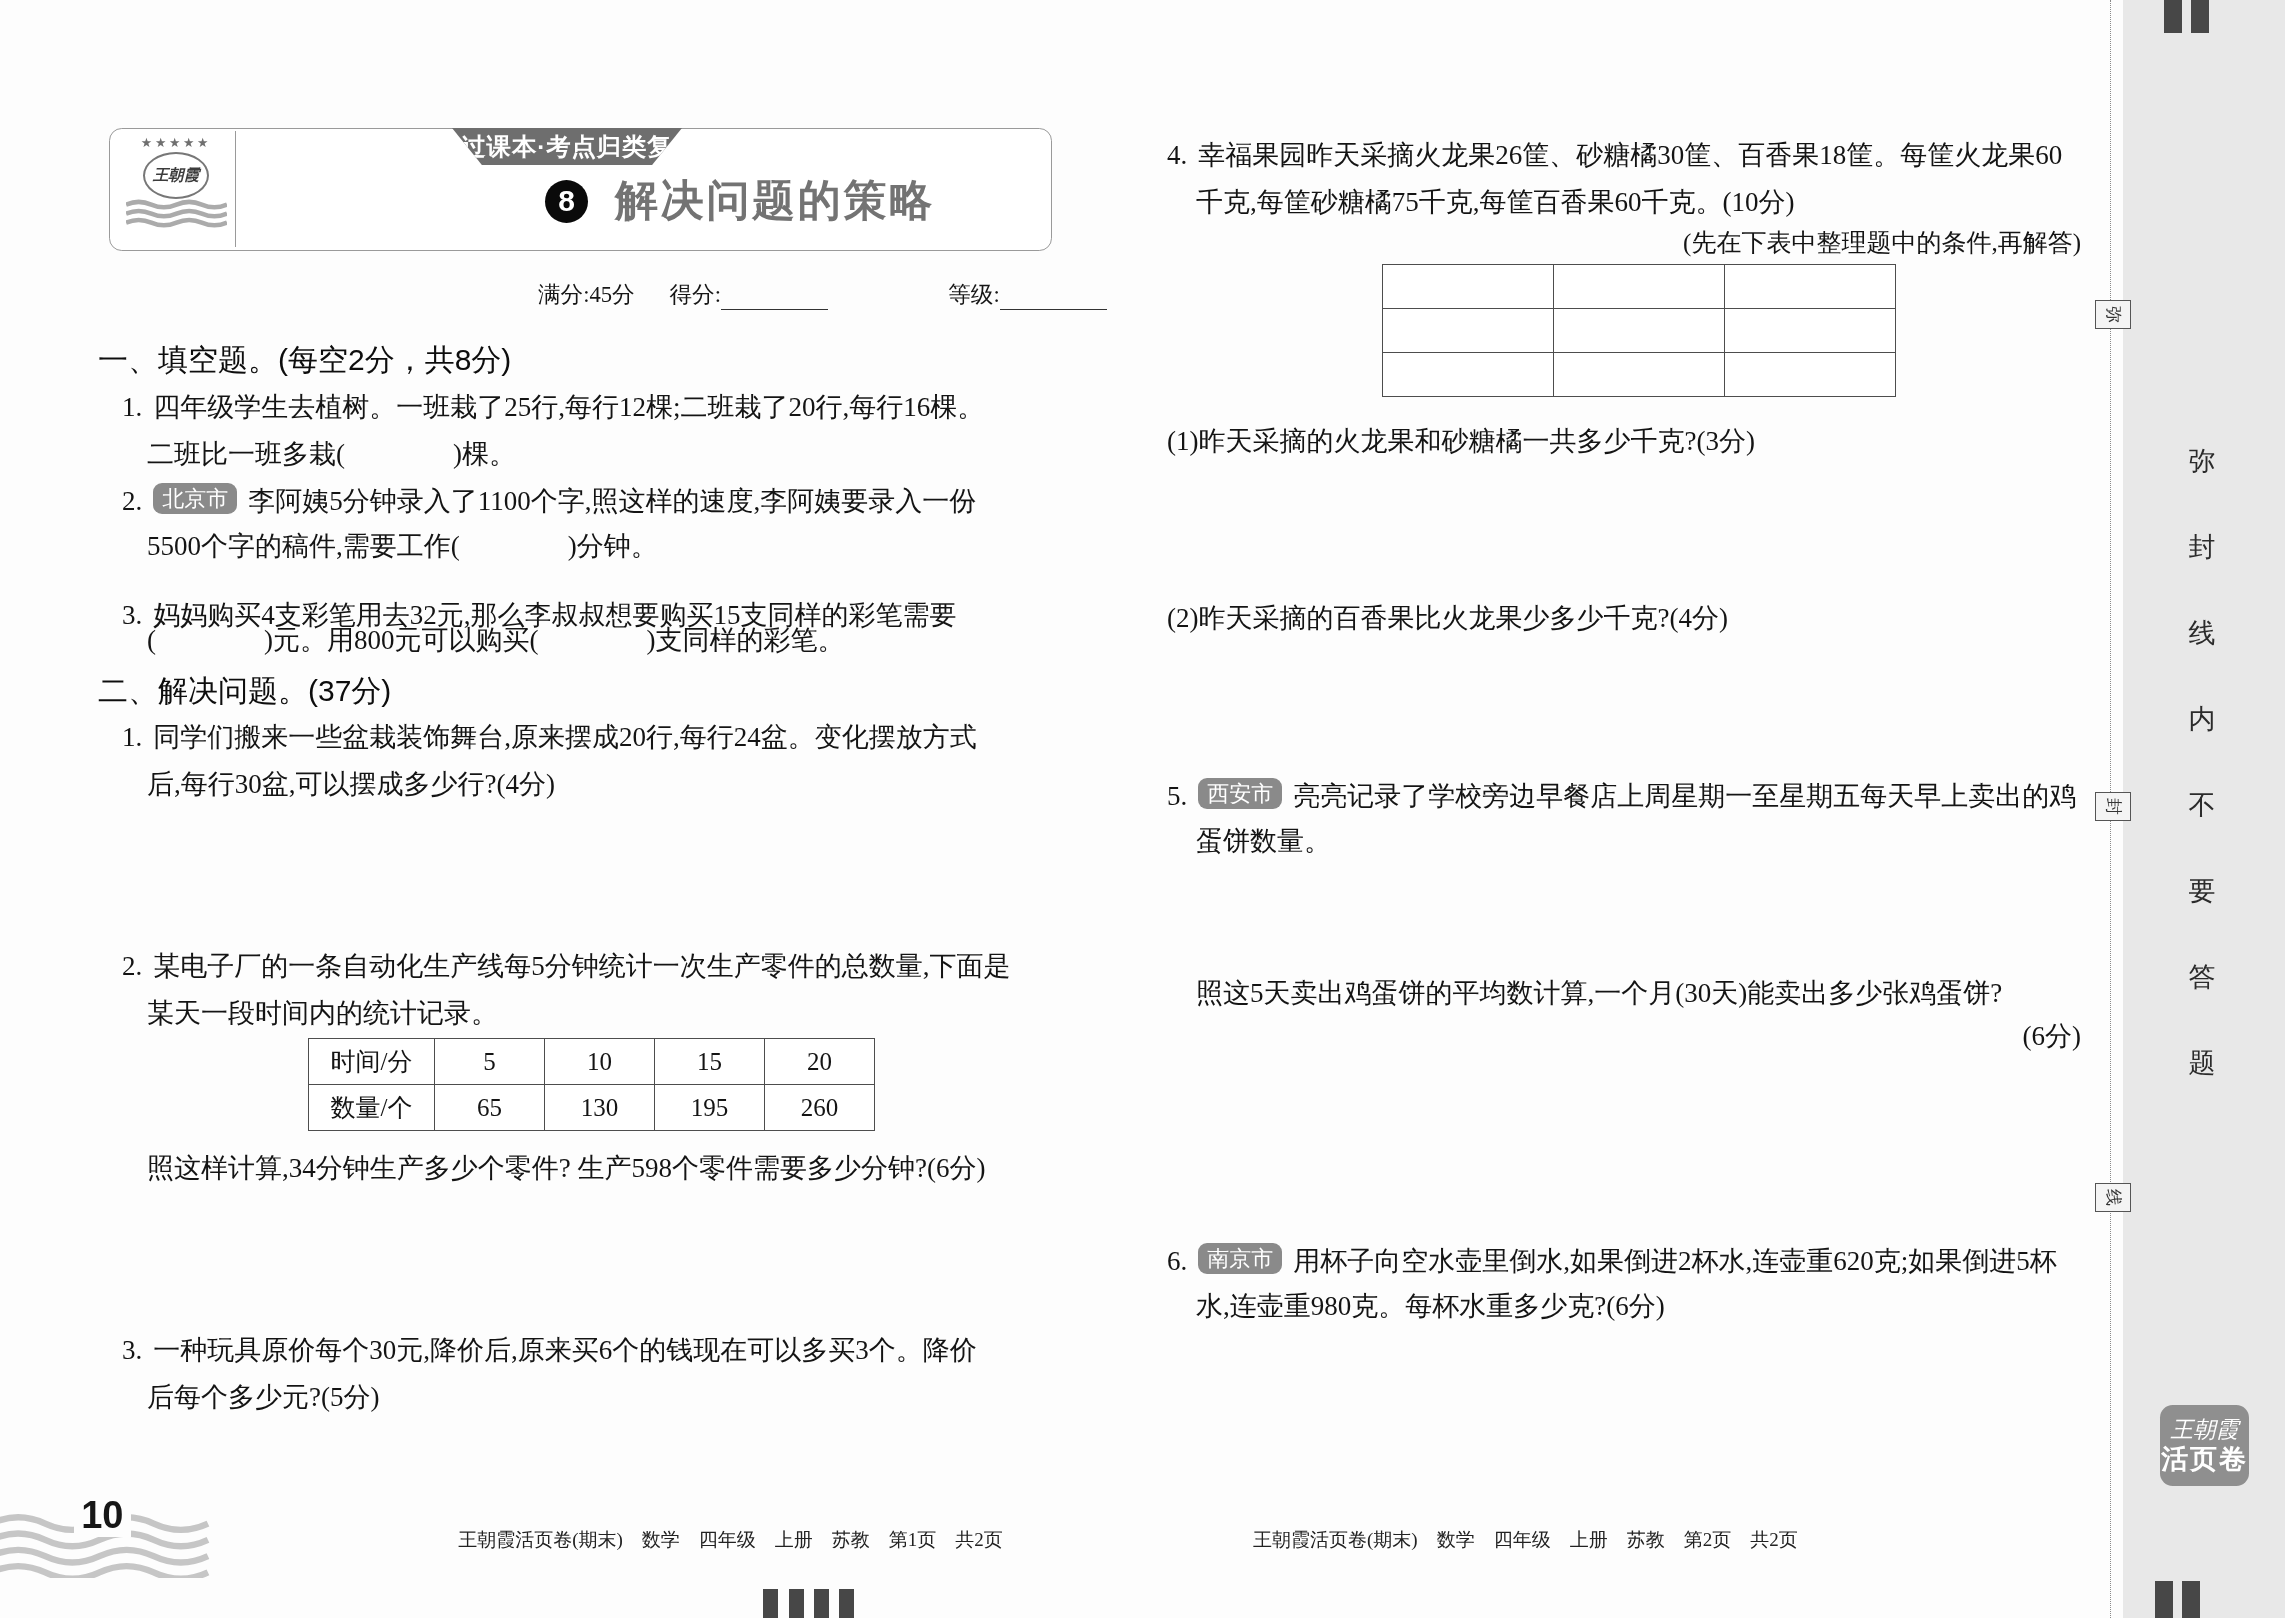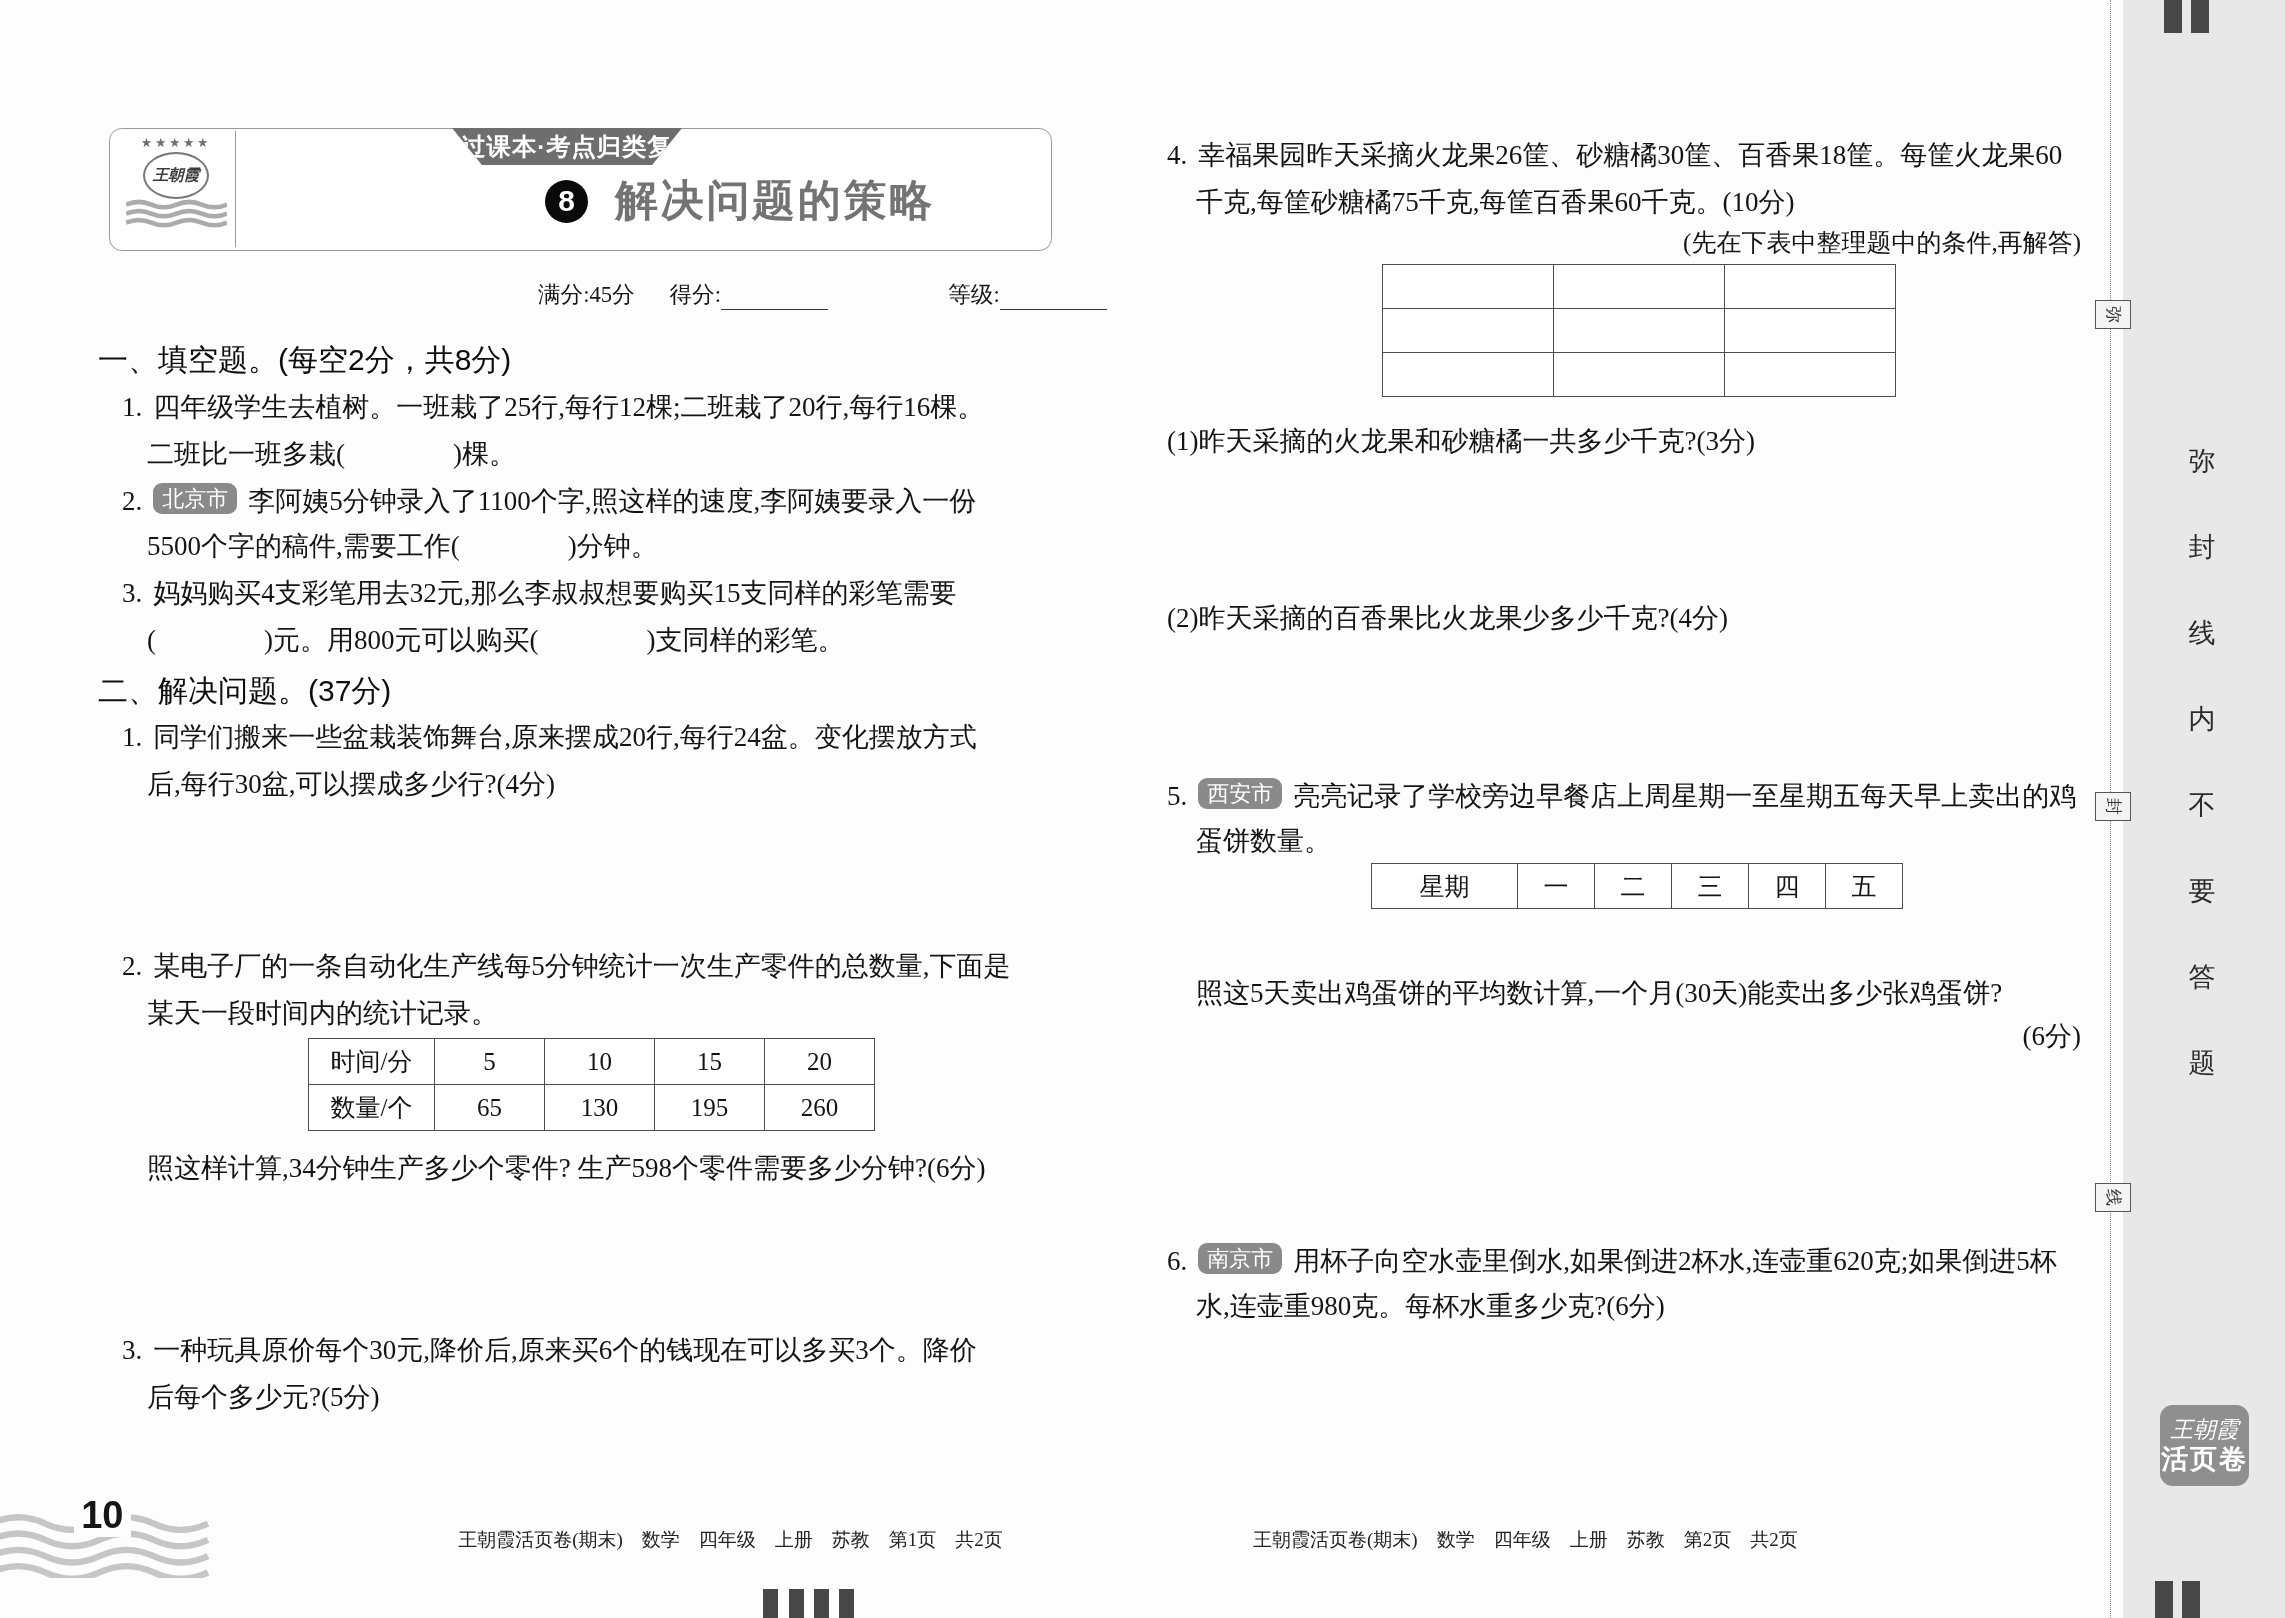--- a/index.html
+++ b/index.html
@@ -142,21 +142,21 @@
 <div class="line" style="left:122px;top:391px">
   <span class="qnum">1.</span><span>四年级学生去植树。一班栽了25行,每行12棵;二班栽了20行,每行16棵。</span>
 </div>
 <div class="line indent2" style="top:438px">二班比一班多栽(　　　　)棵。</div>
 
 <div class="line" style="left:122px;top:483px">
   <span class="qnum">2.</span><span class="badge">北京市</span><span>李阿姨5分钟录入了1100个字,照这样的速度,李阿姨要录入一份</span>
 </div>
 <div class="line indent2" style="top:530px">5500个字的稿件,需要工作(　　　　)分钟。</div>
 
-<div class="line" style="left:122px;top:577px">
+<div class="line" style="left:122px;top:599px">
   <span class="qnum">3.</span><span>妈妈购买4支彩笔用去32元,那么李叔叔想要购买15支同样的彩笔需要</span>
 </div>
 <div class="line indent2" style="top:624px">(　　　　)元。用800元可以购买(　　　　)支同样的彩笔。</div>
 
 <div class="line sec-head" style="left:98px;top:673px">二、解决问题。(37分)</div>
 
 <div class="line" style="left:122px;top:721px">
   <span class="qnum">1.</span><span>同学们搬来一些盆栽装饰舞台,原来摆成20行,每行24盆。变化摆放方式</span>
 </div>
 <div class="line indent2" style="top:768px">后,每行30盆,可以摆成多少行?(4分)</div>
@@ -230,28 +230,20 @@
 <div class="line" style="left:1167px;top:425px">(1)昨天采摘的火龙果和砂糖橘一共多少千克?(3分)</div>
 <div class="line" style="left:1167px;top:602px">(2)昨天采摘的百香果比火龙果少多少千克?(4分)</div>
 
 <div class="line" style="left:1167px;top:778px">
   <span class="qnum">5.</span><span class="badge">西安市</span><span>亮亮记录了学校旁边早餐店上周星期一至星期五每天早上卖出的鸡</span>
 </div>
 <div class="line" style="left:1196px;top:825px">蛋饼数量。</div>
 
 <table class="qt abs" style="left:1371px;top:863px">
   <tbody>
-      <tr>
-    <td style="width:145px;height:44px">星期</td>
-    <td style="width:76px">一</td>
-    <td style="width:76px">二</td>
-    <td style="width:76px">三</td>
-    <td style="width:76px">四</td>
-    <td style="width:76px">五</td>
-  </tr>
 </tbody>
   </table>
 
 <div class="line" style="left:1196px;top:977px">照这5天卖出鸡蛋饼的平均数计算,一个月(30天)能卖出多少张鸡蛋饼?</div>
 <div class="line" style="left:1167px;top:1020px;width:914px;text-align:right">(6分)</div>
 
 <div class="line" style="left:1167px;top:1243px">
   <span class="qnum">6.</span><span class="badge">南京市</span><span>用杯子向空水壶里倒水,如果倒进2杯水,连壶重620克;如果倒进5杯</span>
 </div>
 <div class="line" style="left:1196px;top:1290px">水,连壶重980克。每杯水重多少克?(6分)</div>

